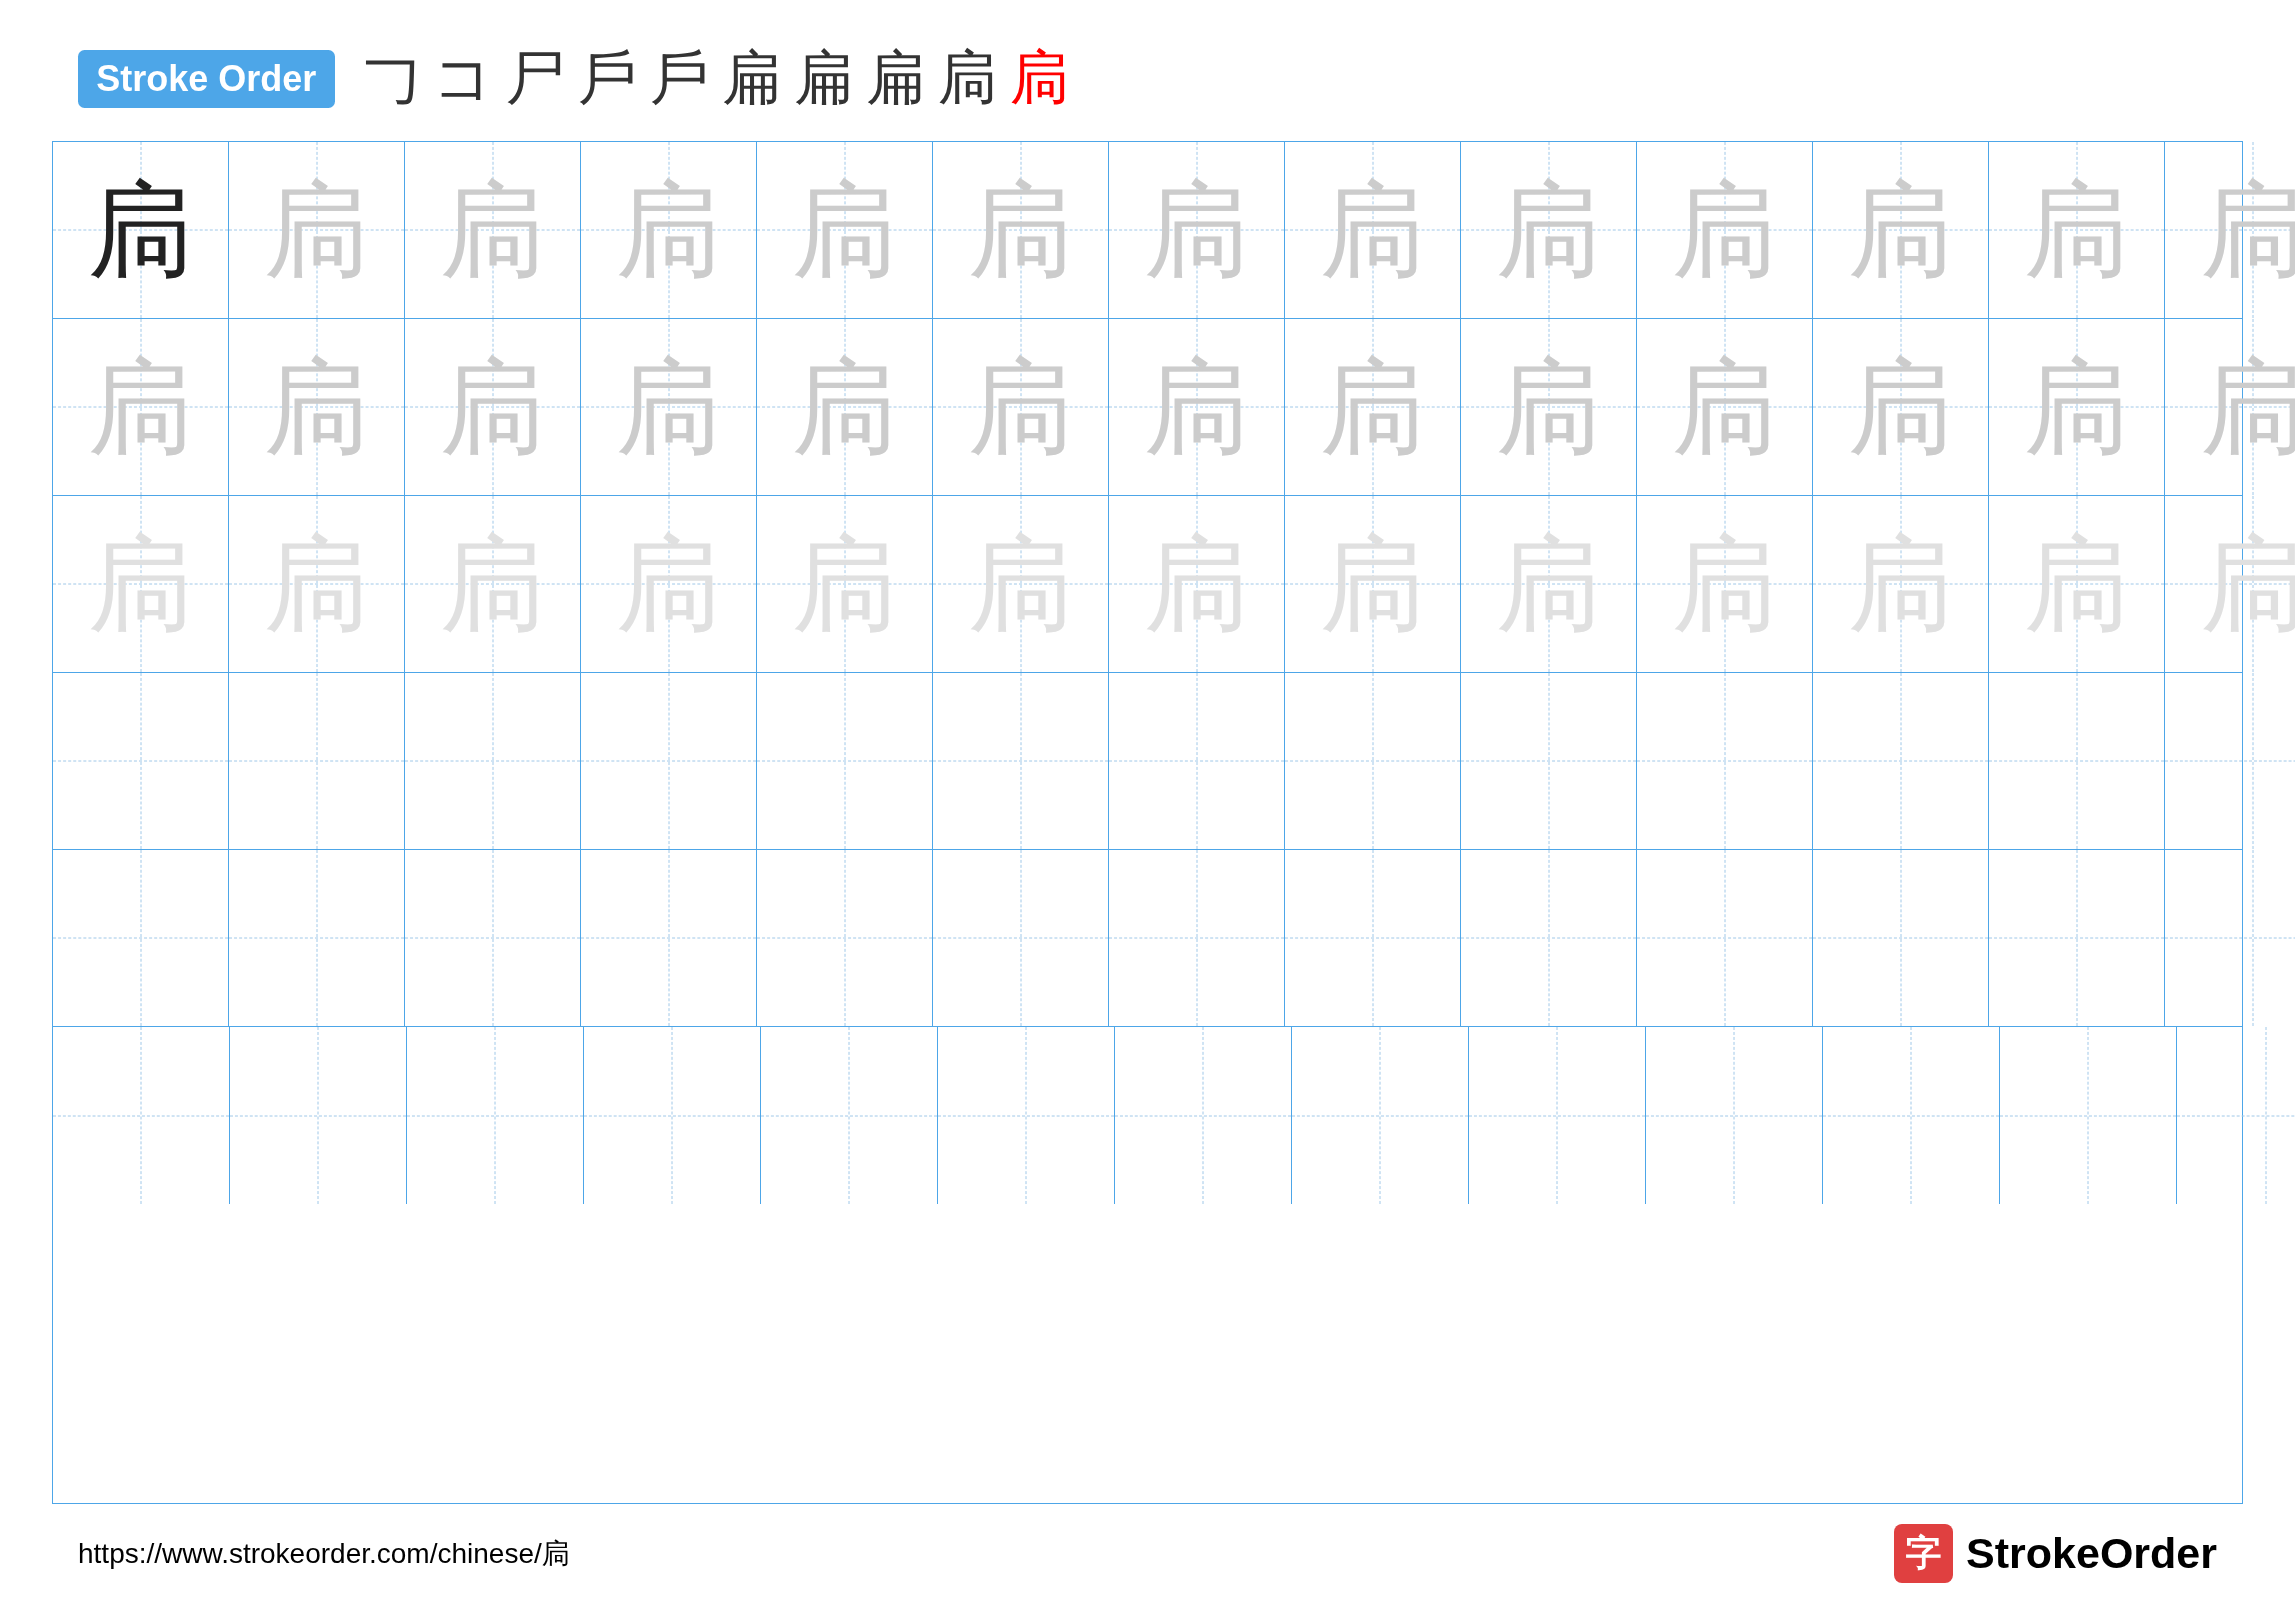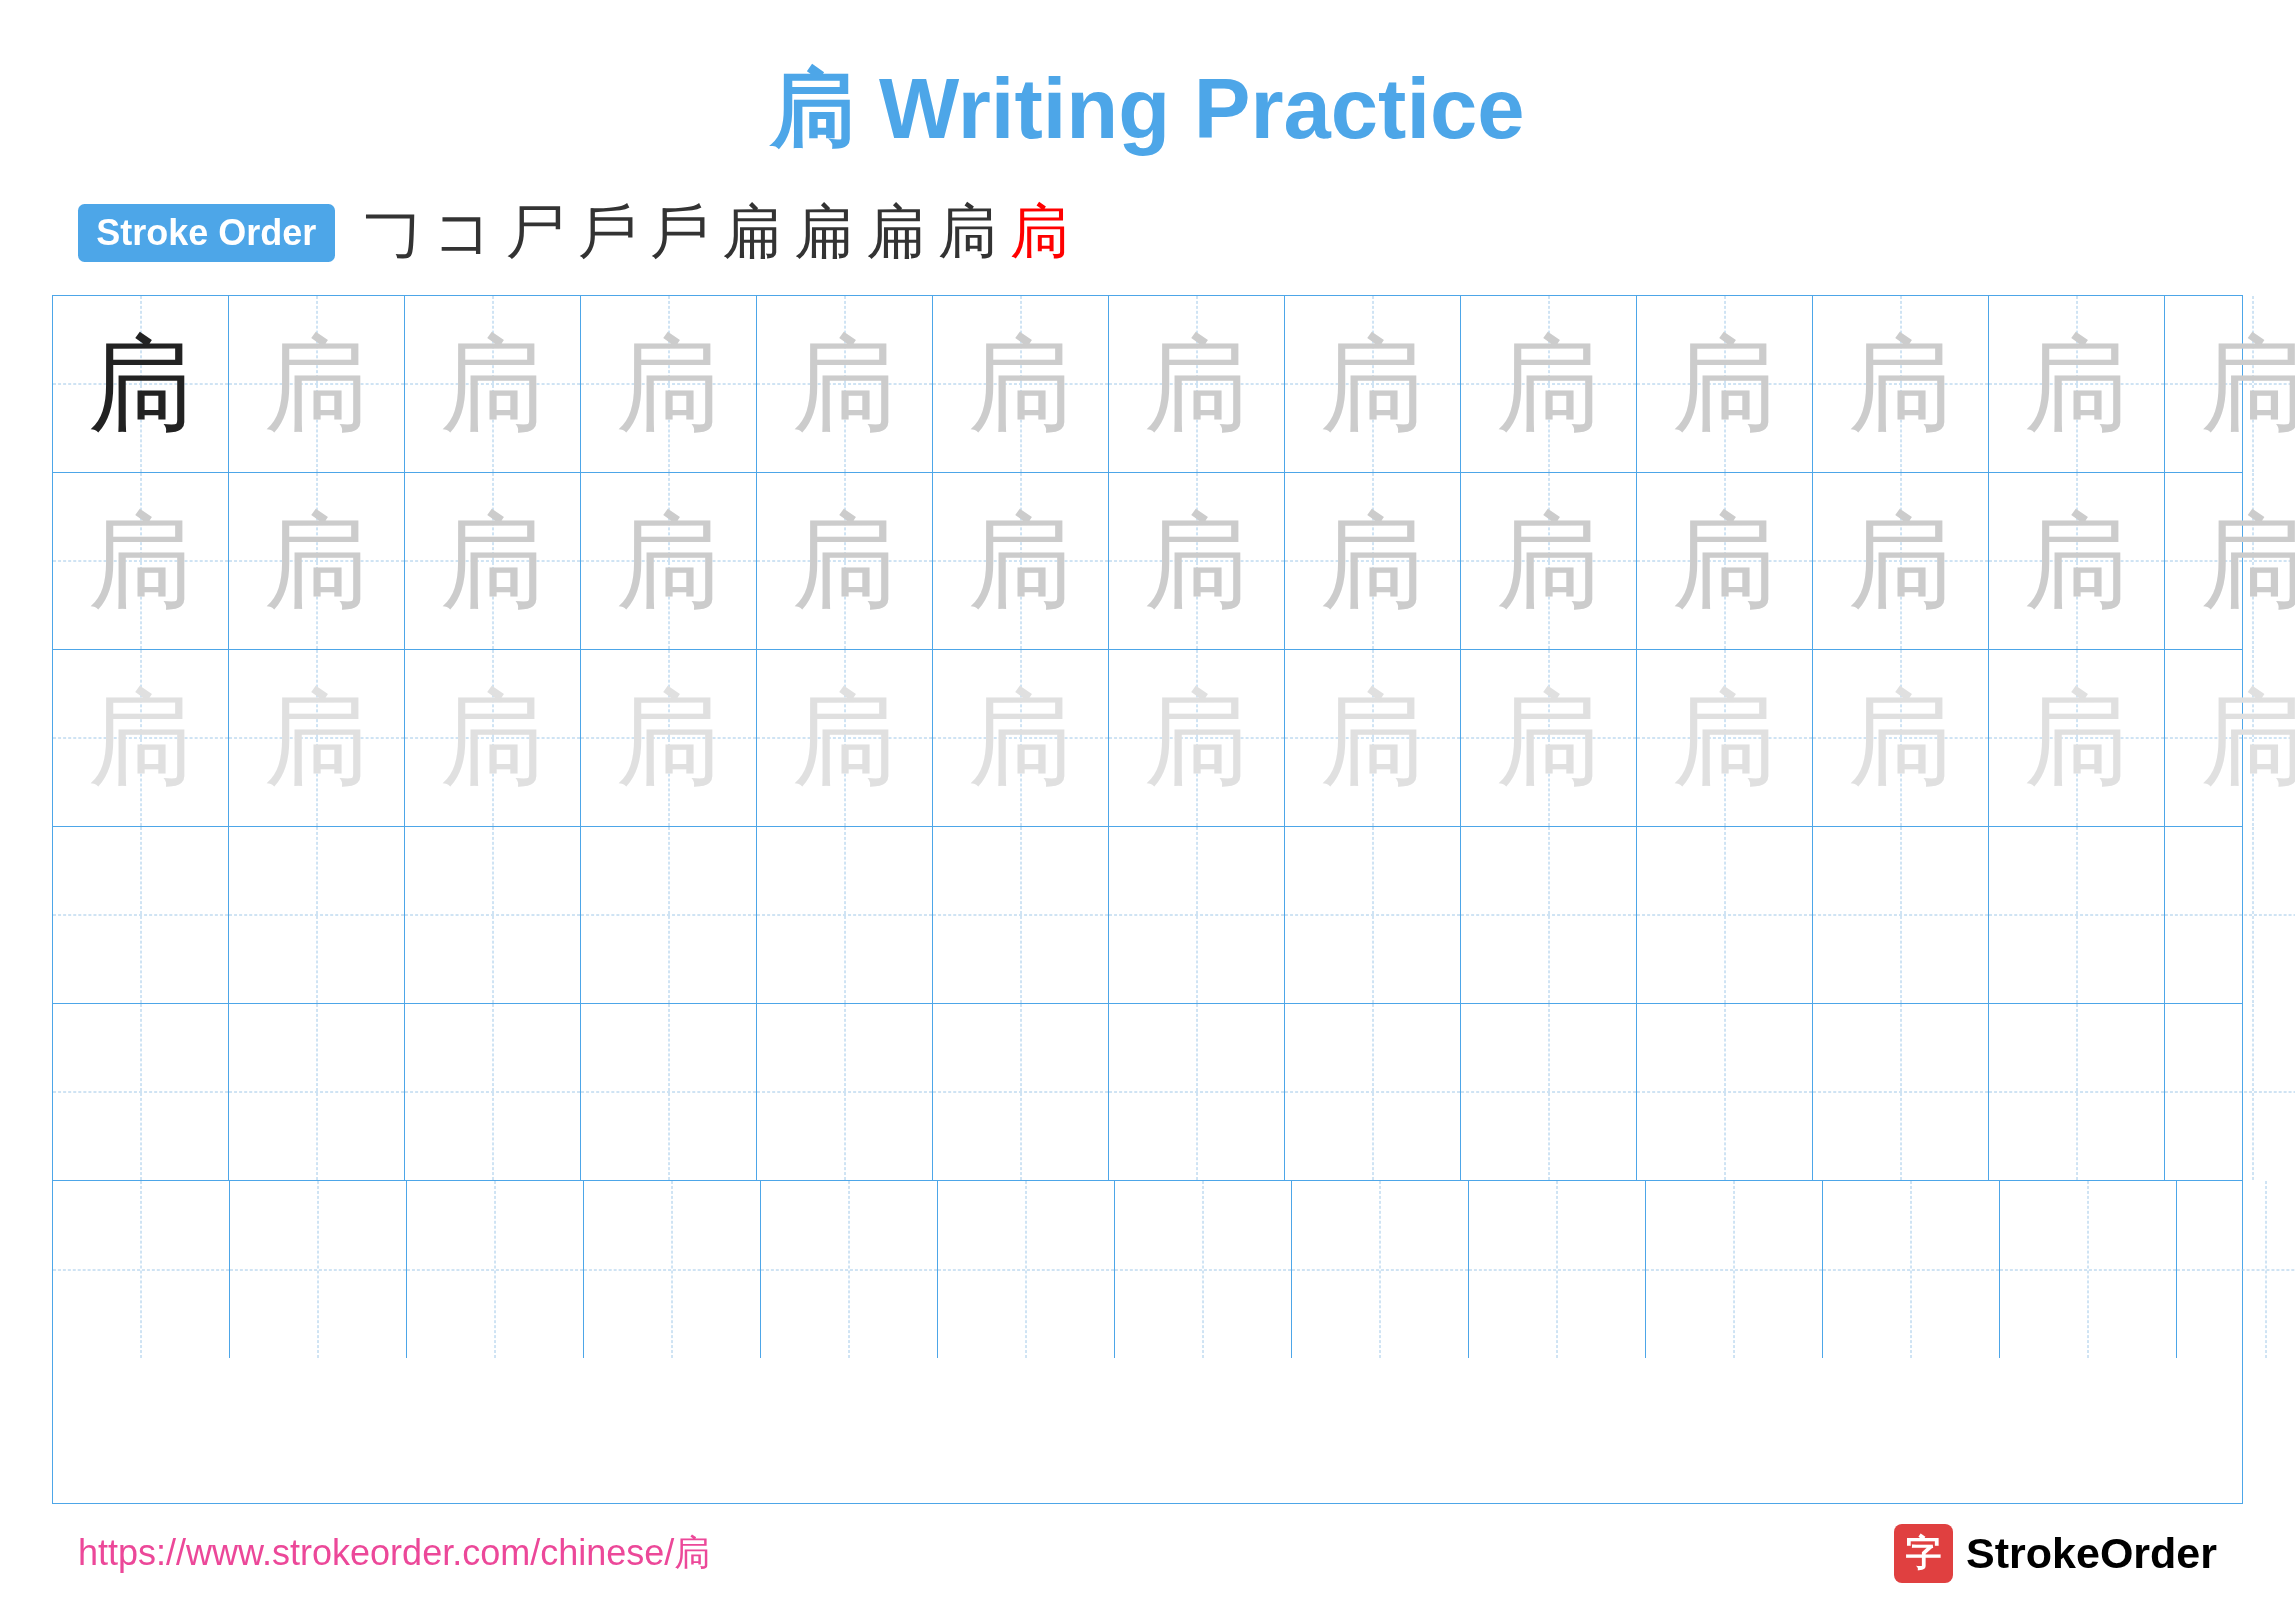--- a/index.html
+++ b/index.html
@@ -144,22 +144,22 @@
     .footer {
       width: 100%;
       display: flex;
       justify-content: space-between;
       align-items: center;
       padding: 19.6px 26px 0 26px;
       margin-top: auto;
     }
 
     .footer-url {
-      color: #ec4899;
-      font-size: 36px;
+      color: #000000;
+      font-size: 28px;
     }
 
     .footer-logo {
       display: flex;
       align-items: center;
       gap: 13px;
     }
 
     .logo-icon {
       width: 59px;
@@ -178,23 +178,20 @@
       font-size: 43px;
       font-weight: bold;
       color: #000000;
     }
   </style>
 </head>
 <body>
 
 <div class="page-container">
 
-  <div class="title">
-    <span>扃</span><span> Writing Practice</span>
-  </div>
 
   <div class="stroke-order-row">
     <div class="stroke-order-badge">Stroke Order</div>
     <div class="stroke-sequence">
       <span class="stroke-seq-item">𠃌</span>
       <span class="stroke-seq-item">コ</span>
       <span class="stroke-seq-item">尸</span>
       <span class="stroke-seq-item">戶</span>
       <span class="stroke-seq-item">戶</span>
       <span class="stroke-seq-item">扁</span>

